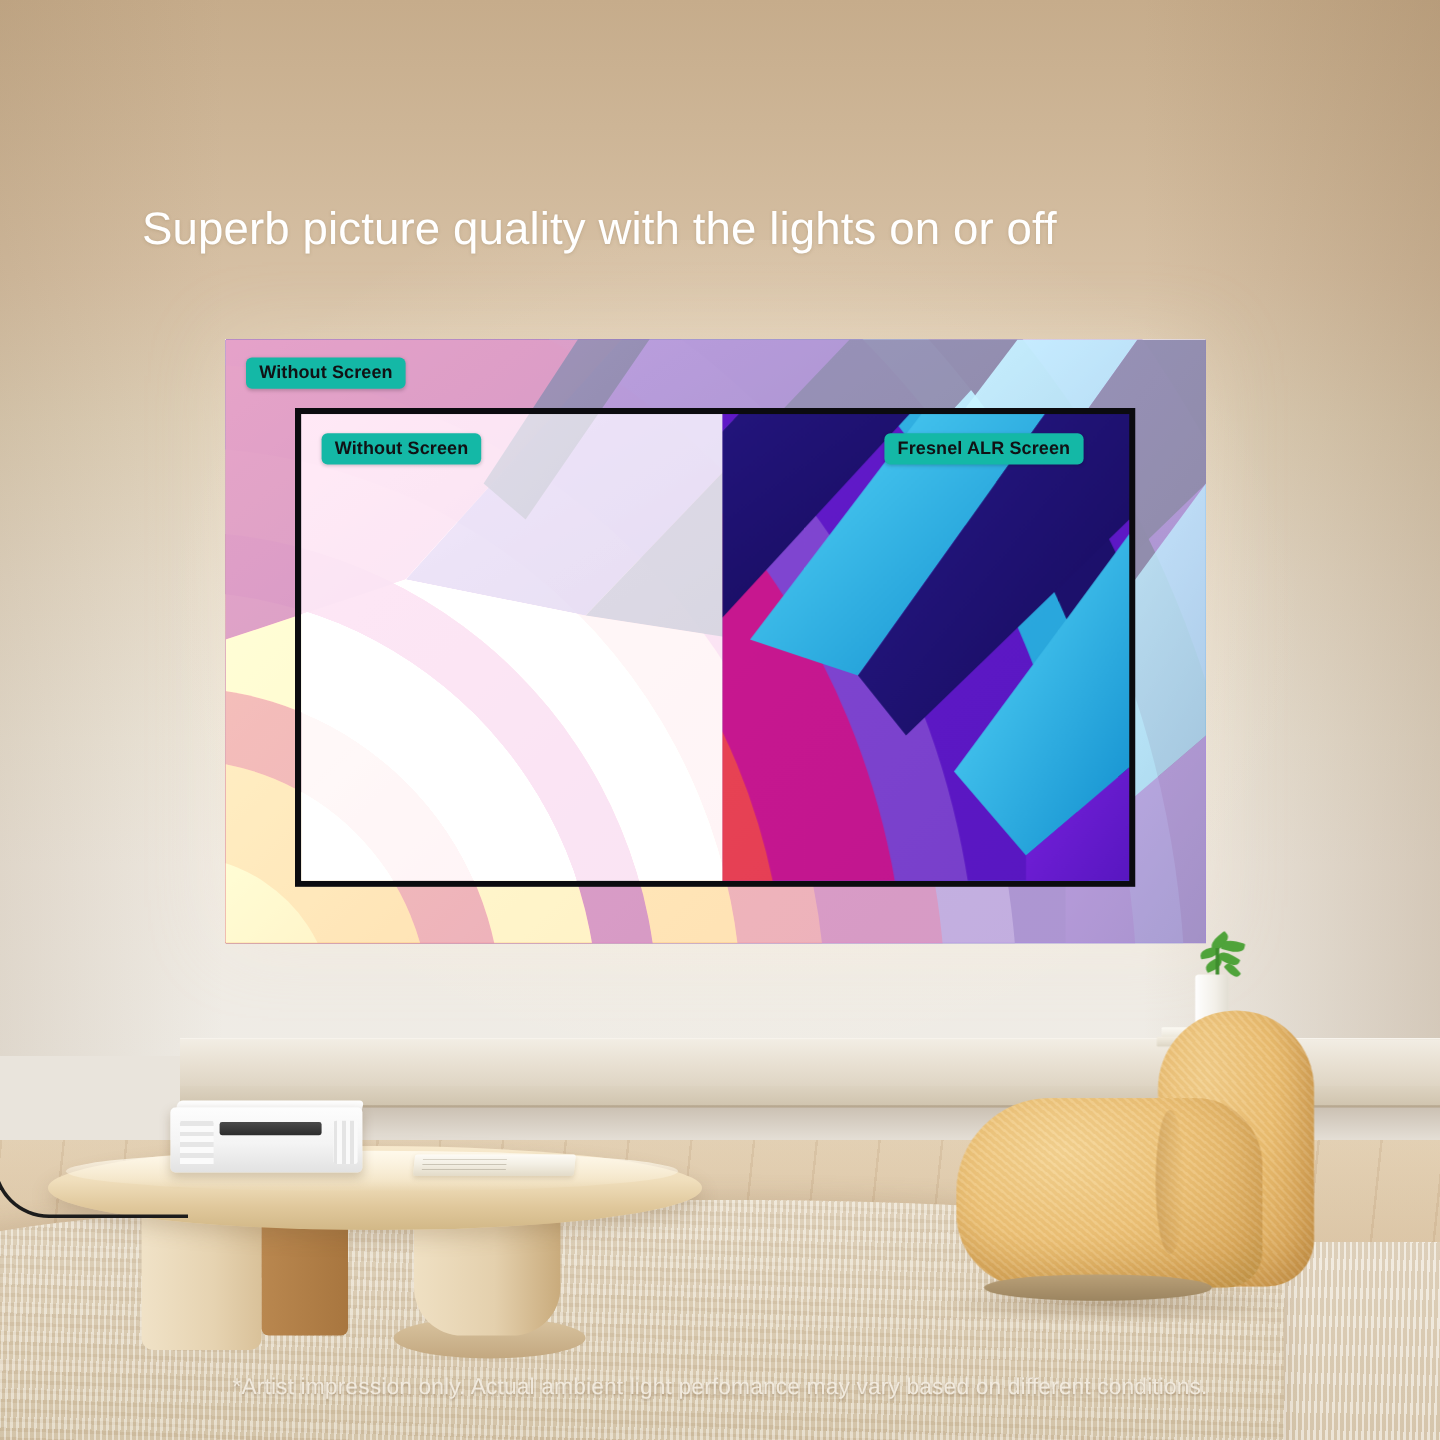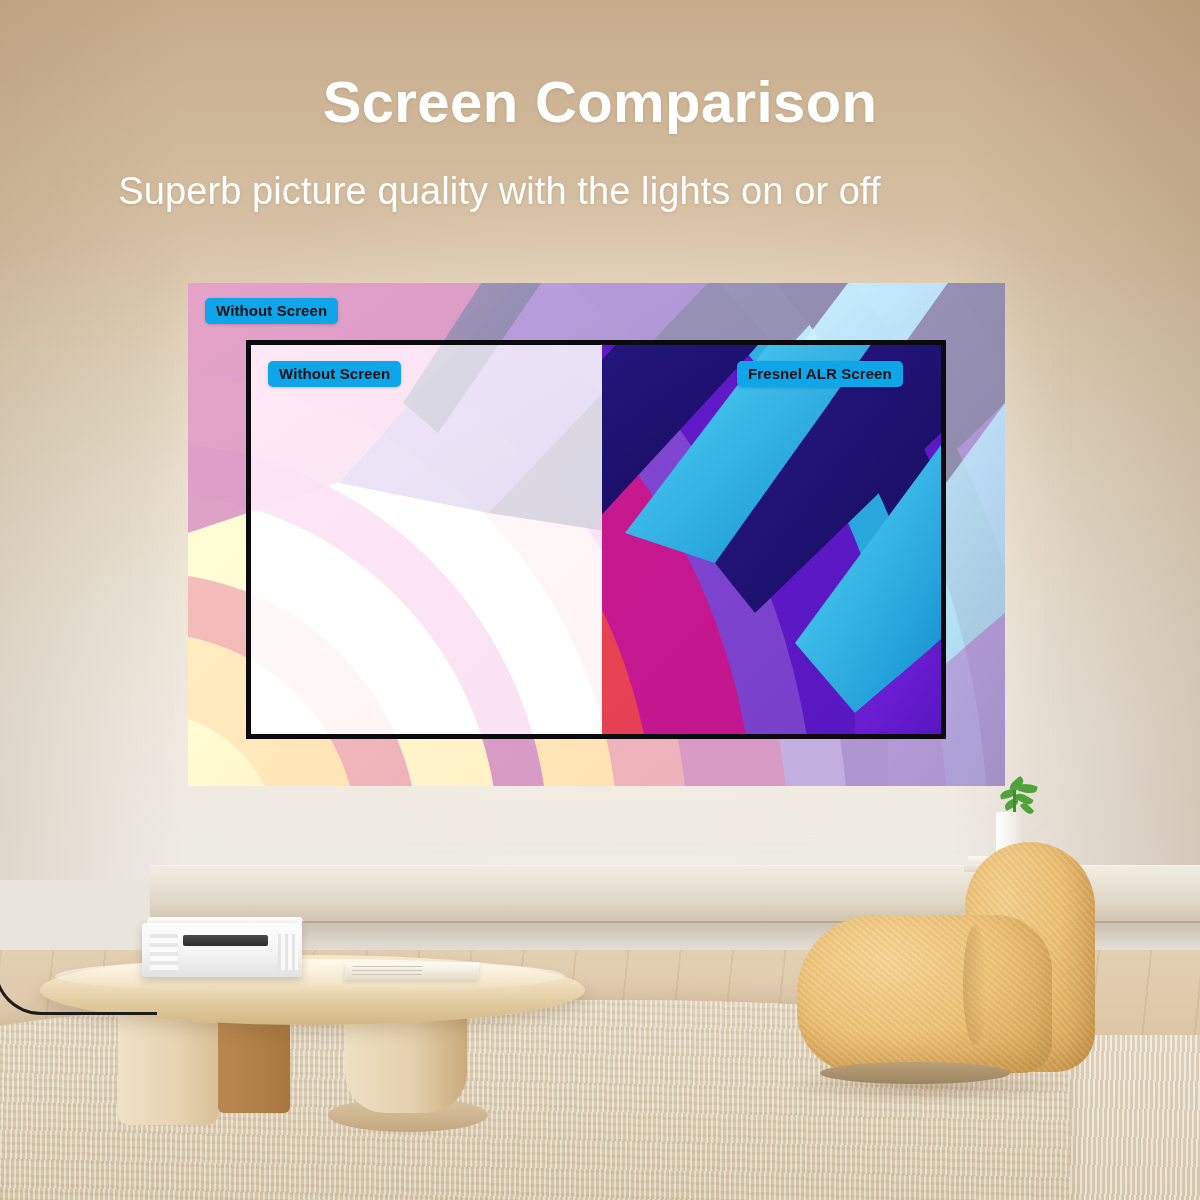--- a/index.html
+++ b/index.html
@@ -262,21 +262,21 @@
   
   .typical-overlay{
     position:absolute;left:0;top:0;width:351px;height:399px;
     background:rgba(255,255,255,.46);
     backdrop-filter:saturate(.52) brightness(1.26);
   }
 
   
   .badge{
     position:absolute;
-    background:#0ea5e9;
+    background:#14b8a6;
     color:#111114;
     border-radius:5px;
     font-size:15px;
     font-weight:700;
     letter-spacing:.1px;
     padding:5px 11px 6px;
     line-height:1;
     white-space:nowrap;
     box-shadow:0 1px 3px rgba(0,0,0,.18);
   }
@@ -466,16 +466,16 @@
   <div class="proj-top"></div>
   <div class="proj"></div>
   <div class="proj-vent"></div>
   <div class="proj-lens"></div>
   <div class="proj-vent2"></div>
   <div class="proj-cord"></div>
   <div class="proj-cord2"></div>
   <div class="book-table"></div>
   <div class="book-table-lines"></div>
 
-  <div class="title">Screen Comparison</div>
   <div class="subtitle">Superb picture quality with the lights on or off</div>
+  <div class="footnote">*Artist impression only. Actual ambient light perfomance may vary based on different conditions.</div>
 
 </div>
 
 </body></html>

